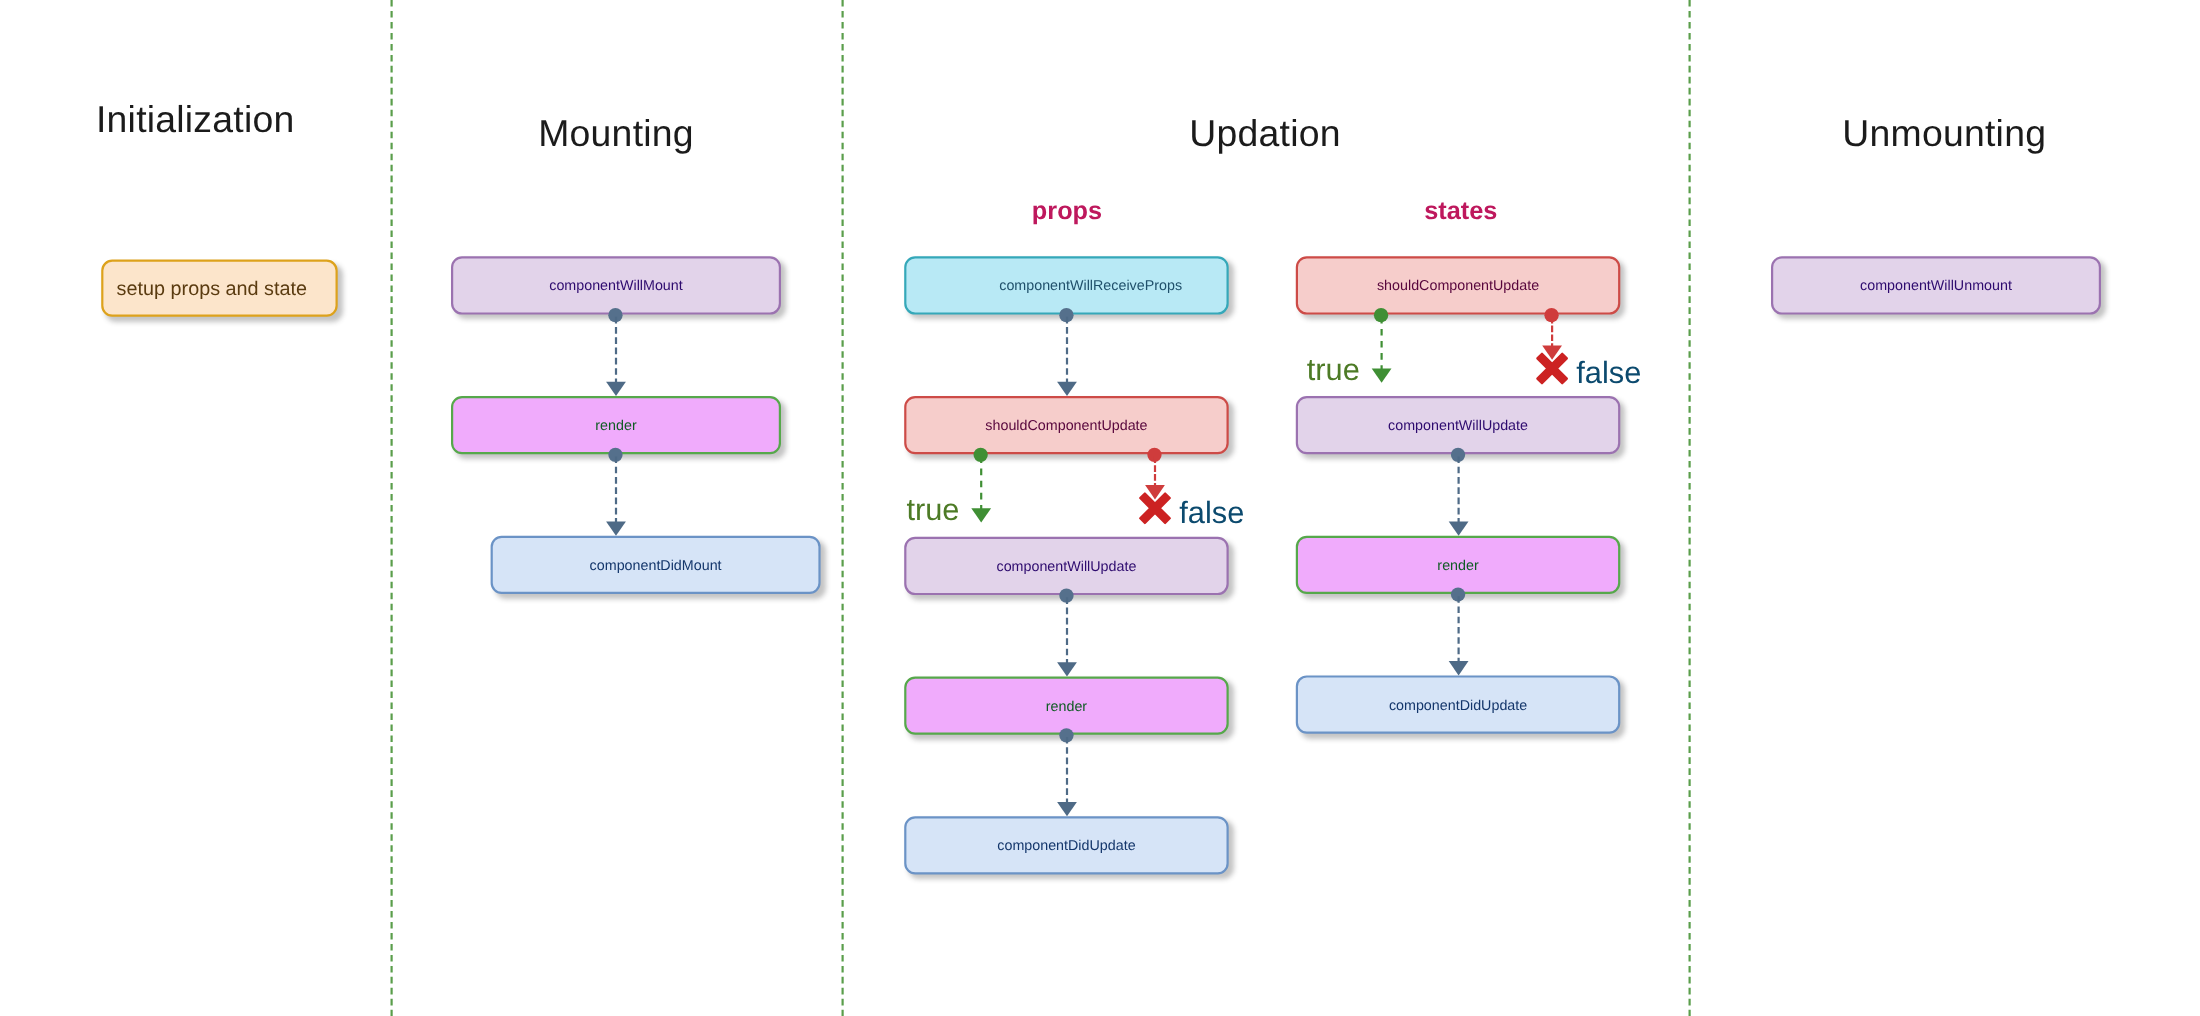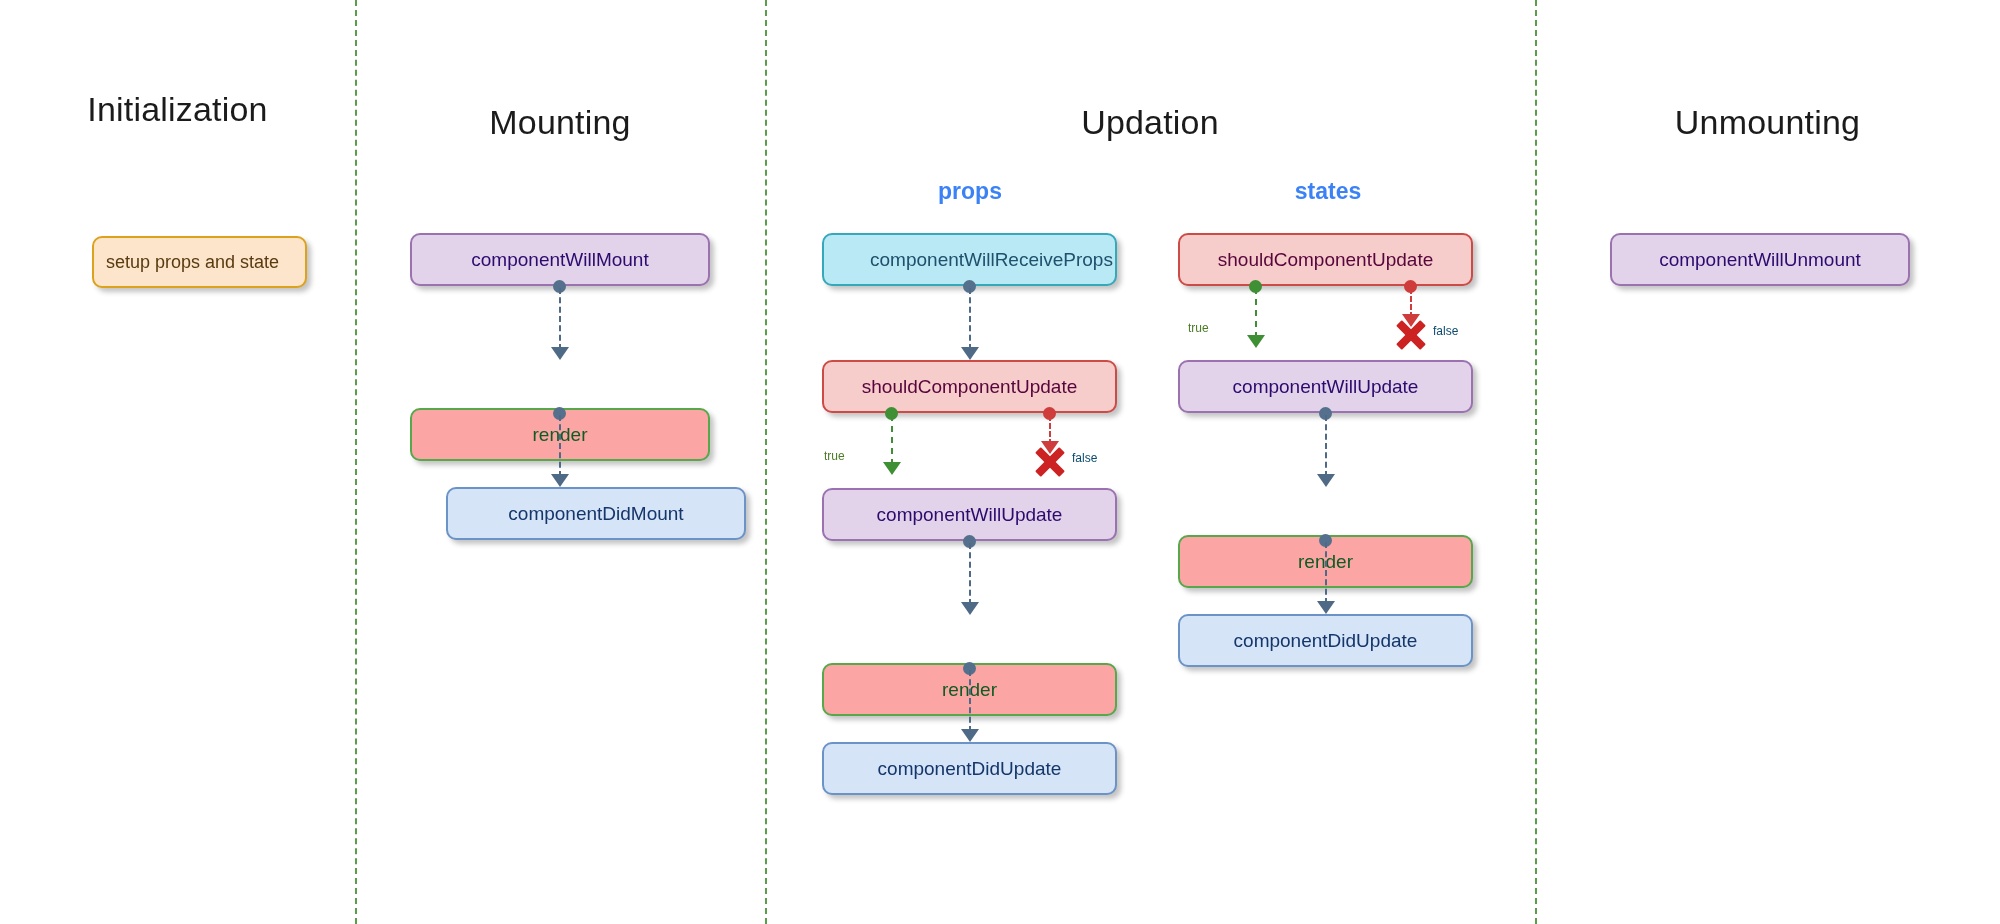--- a/index.html
+++ b/index.html
@@ -39,52 +39,51 @@
     color: #1b1b1b;
     letter-spacing: 0.2px;
     white-space: nowrap;
     line-height: 1;
   }
   .sub-title {
     position: absolute;
     text-align: center;
     font-size: 23px;
     font-weight: 700;
-    color: #3b82f6;
+    color: #be185d;
     white-space: nowrap;
     line-height: 1;
   }
 
   
   .node {
     position: absolute;
     box-sizing: border-box;
     border-radius: 10px;
     border-style: solid;
     border-width: 2px;
     display: flex;
     align-items: center;
     justify-content: center;
-    font-size: 19px;
+    font-size: 13px;
     font-weight: 400;
     line-height: 1;
     box-shadow: 4px 4px 5px rgba(60, 60, 60, 0.30);
     white-space: nowrap;
   }
 
   .node.purple {
     background: #e2d3ea;
     border-color: #9b72b0;
     color: #2d0a6e;
   }
   .node.green {
-    background: #fca5a5;
+    background: #f0abfc;
     border-color: #56a84b;
     color: #0f5b23;
-    margin-top: 48px;
   }
   .node.blue {
     background: #d6e4f7;
     border-color: #6b93c6;
     color: #14366b;
   }
   .node.cyan {
     background: #b8e9f5;
     border-color: #35a8b9;
     color: #20506b;
@@ -133,21 +132,21 @@
     border-left: 9px solid transparent;
     border-right: 9px solid transparent;
   }
   .arrowhead.slate { border-top: 13px solid #4e6a86; }
   .arrowhead.green { border-top: 13px solid #3f8f34; }
   .arrowhead.red   { border-top: 13px solid #cf3c3c; }
 
   
   .branch-label {
     position: absolute;
-    font-size: 12px;
+    font-size: 28px;
     line-height: 1;
     white-space: nowrap;
   }
   .branch-label.true-label  { color: #4d7b26; }
   .branch-label.false-label { color: #0c4a6e; }
 
   
   .xmark {
     position: absolute;
     width: 34px;

